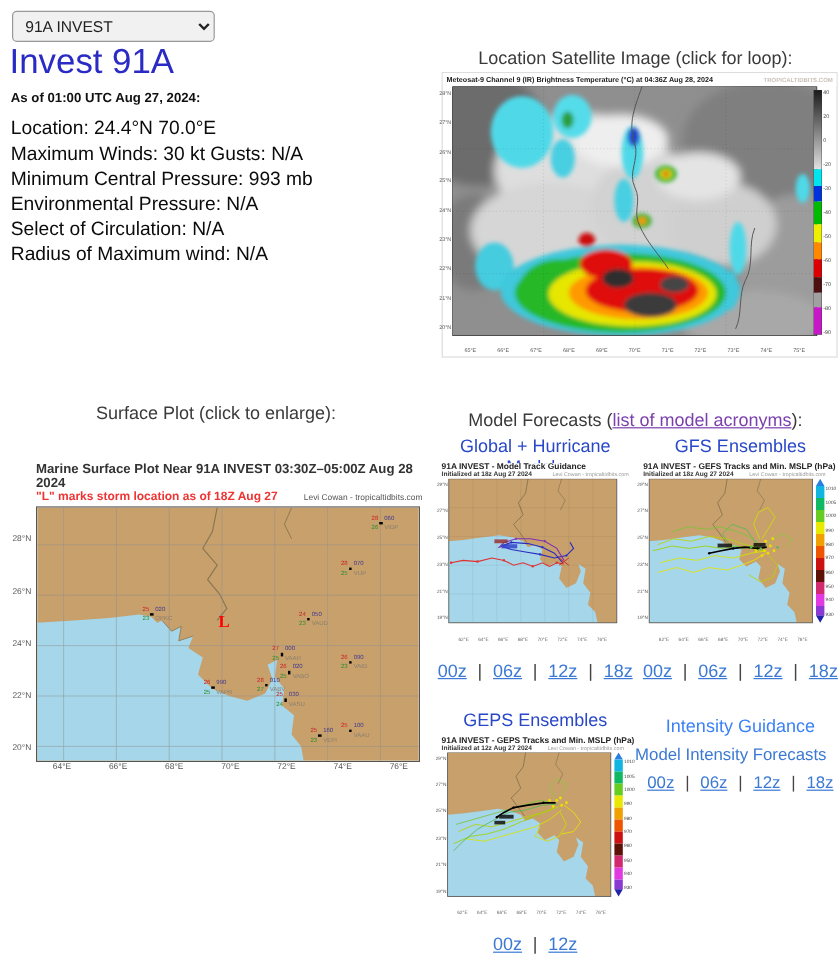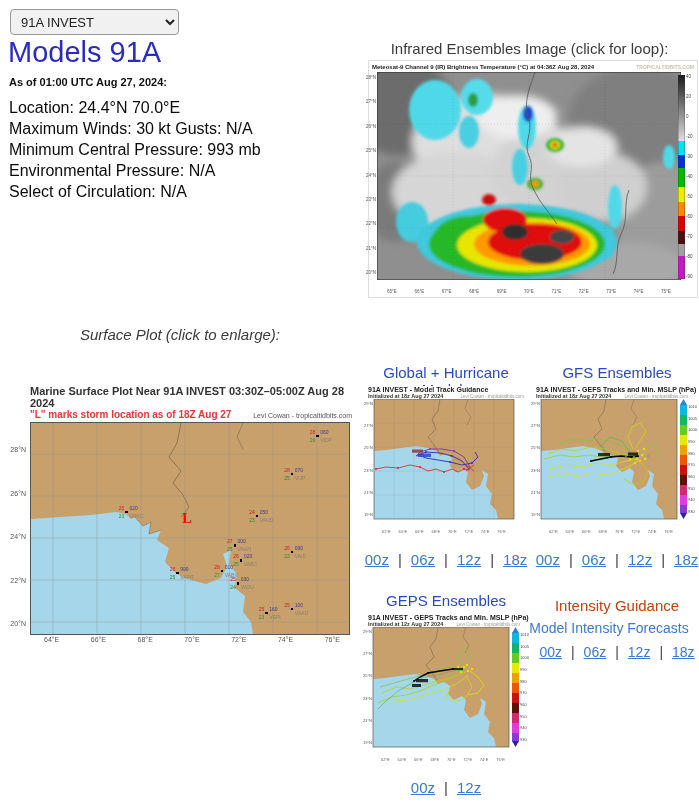--- a/index.html
+++ b/index.html
@@ -69,43 +69,44 @@
   
   .minimap { position:absolute; background:#fff; }
   .mm-title { font-size:7px; font-weight:700; color:#222; white-space:nowrap; }
   .mm-sub { display:flex; justify-content:space-between; align-items:baseline; }
   .mm-init { font-size:5.5px; font-weight:700; color:#333; }
   .mm-credit { font-size:4.5px; color:#999; }
   .mm-body { position:relative; }
   .mm-lon { position:relative; width:140px; margin-left:6px; display:flex; justify-content:space-between;
     font-size:4px; color:#666; padding:0 8px; }
   .intensity-title { position:absolute; left:536px; top:597px; width:162px; text-align:center;
-    font-size:15px; color:#c2410c; }
+    font-size:15px; color:#3b82f6; }
   .mif-link { position:absolute; left:520px; top:620px; width:178px; text-align:center;
     font-size:14px; color:#3b79d4; }
 </style>
 </head>
 <body>
 
 <div id="page">
 
   <select id="storm-select">
     <option>91A INVEST</option>
   </select>
-  <h1 class="page-title">Models 91A</h1>
+  <h1 class="page-title">Invest 91A</h1>
   <div class="as-of">As of 01:00 UTC Aug 27, 2024:</div>
   <div class="stats">
     <div>Location: 24.4°N 70.0°E</div>
       <div>Maximum Winds: 30 kt  Gusts: N/A</div>
       <div>Minimum Central Pressure: 993 mb</div>
       <div>Environmental Pressure: N/A</div>
       <div>Select of Circulation: N/A</div>
-  </div>
-
-  <div class="sec-title" style="left:360px; top:40px; width:339px;">Infrared Ensembles Image (click for loop):</div>
+      <div>Radius of Maximum wind: N/A</div>
+  </div>
+
+  <div class="sec-title" style="left:360px; top:40px; width:339px;">Location Satellite Image (click for loop):</div>
 
   <div class="satwrap">
     <div class="sat-titlebar">
       <span class="sat-title">Meteosat-9 Channel 9 (IR) Brightness Temperature (°C) at 04:36Z Aug 28, 2024</span>
       <span class="sat-credit">TROPICALTIDBITS.COM</span>
     </div>
     <svg class="sat-map" width="304" height="208" viewBox="0 0 304 208">
       <defs>
         <filter id="b4" x="-30%" y="-30%" width="160%" height="160%">
             <feGaussianBlur stdDeviation="4"></feGaussianBlur>
@@ -221,21 +222,21 @@
         <span>69°E</span>
         <span>70°E</span>
         <span>71°E</span>
         <span>72°E</span>
         <span>73°E</span>
         <span>74°E</span>
         <span>75°E</span>
     </div>
   </div>
 
-  <div class="sec-title" style="left:0; top:326px; width:360px;font-style:italic;">Surface Plot (click to enlarge):</div>
+  <div class="sec-title" style="left:0; top:336px; width:360px;">Surface Plot (click to enlarge):</div>
 
   <div class="sfc">
     <div class="sfc-title">Marine Surface Plot Near 91A INVEST 03:30Z–05:00Z Aug 28 2024</div>
     <div class="sfc-sub">
       <span class="sfc-sub-red">"L" marks storm location as of 18Z Aug 27</span>
       <span class="sfc-credit">Levi Cowan - tropicaltidbits.com</span>
     </div>
     <div class="sfc-body">
       <div class="tickcol sfc-latcol" style="font-size:7px;">
         <span>28°N</span>
@@ -360,20 +361,23 @@
       <span>64°E</span>
         <span>66°E</span>
         <span>68°E</span>
         <span>70°E</span>
         <span>72°E</span>
         <span>74°E</span>
         <span>76°E</span>
     </div>
   </div>
 
+  <div class="sec-title" style="left:360px; top:342px; width:339px;">
+    <span>Model Forecasts (</span><a class="purple-link" style="font-size:15px;">list of model acronyms</a><span>):</span>
+  </div>
 
   <a class="blue-link" style="position:absolute; left:368px; top:364px; width:156px; text-align:center;">Global + Hurricane Models</a>
   <a class="blue-link" style="position:absolute; left:536px; top:364px; width:162px; text-align:center;">GFS Ensembles</a>
 
   <div class="minimap" style="left:368px; top:386px; width:156px;">
     <div class="mm-title">91A INVEST - Model Track Guidance</div>
     <div class="mm-sub">
       <span class="mm-init">Initialized at 18z Aug 27 2024</span>
       <span class="mm-credit">Levi Cowan - tropicaltidbits.com</span>
     </div>

